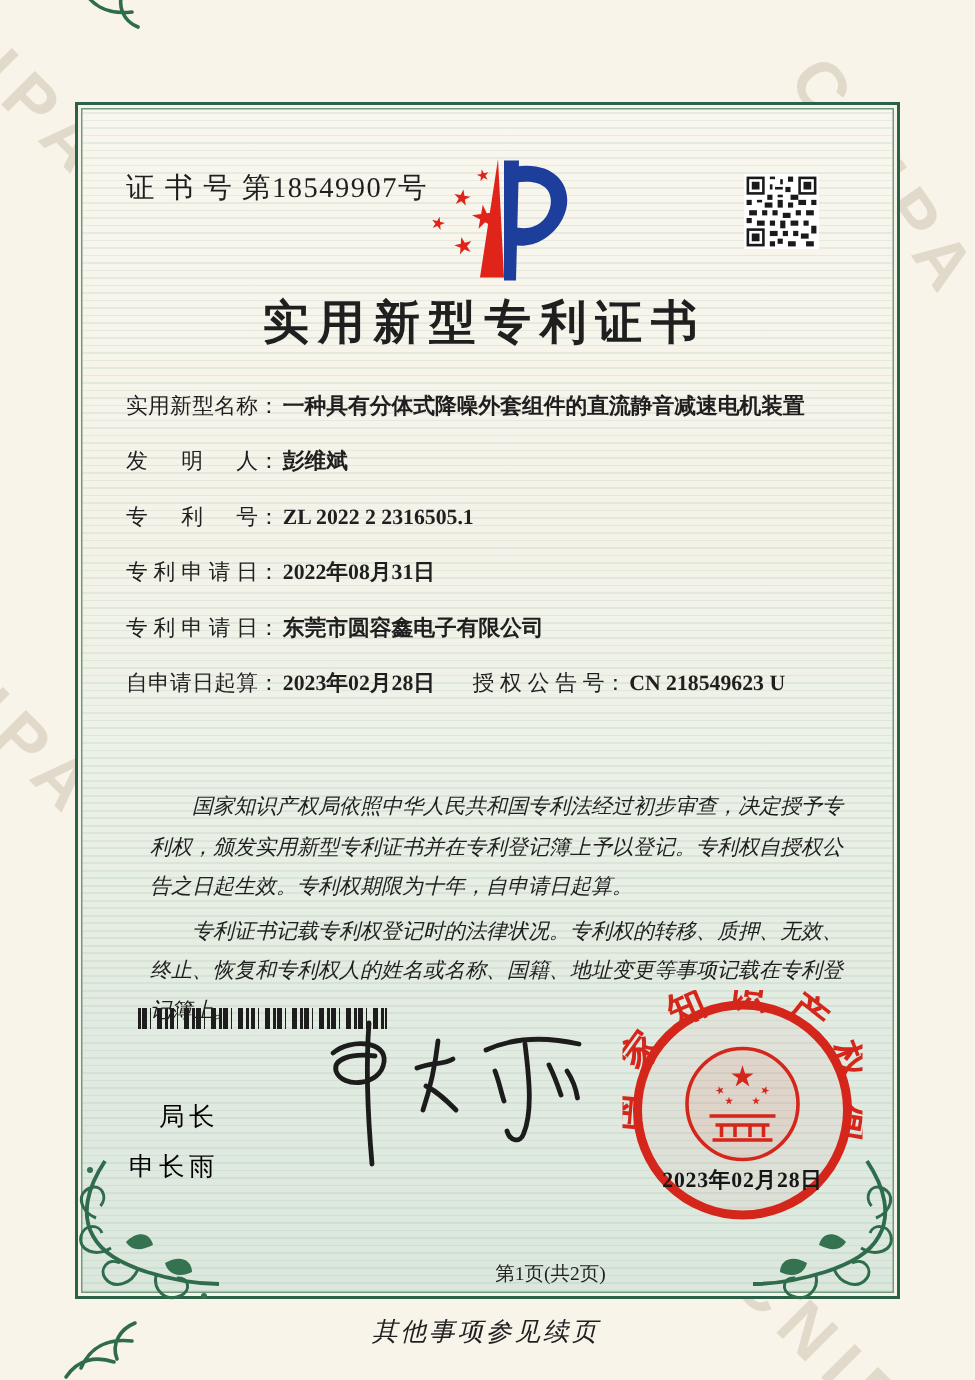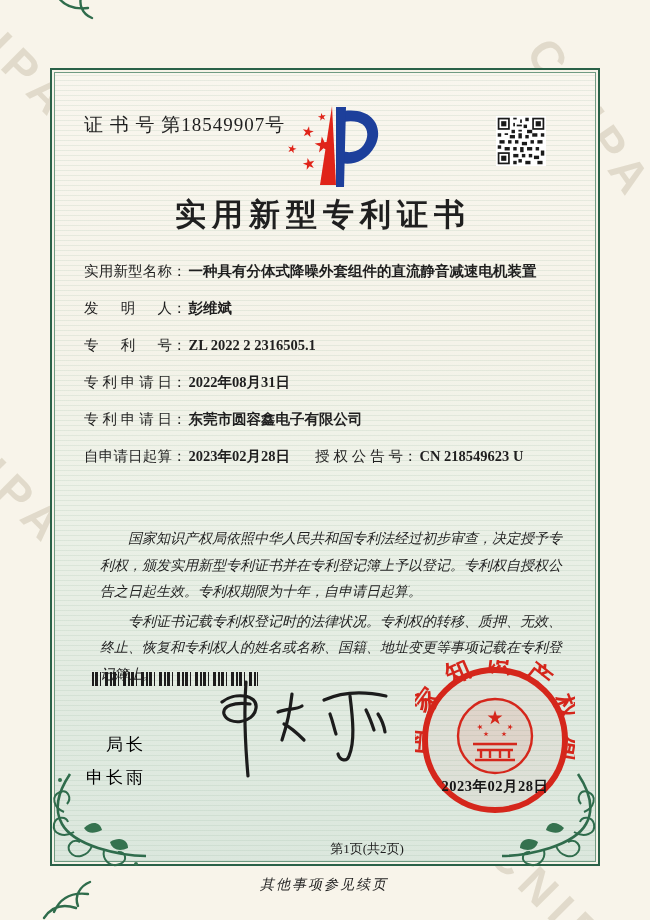--- a/index.html
+++ b/index.html
@@ -48,21 +48,21 @@
             font-size:17px;color:#000000;letter-spacing:3px;line-height:33px;text-align:right;}
   .sig{position:absolute;left:200px;top:668px;}
 
   .seal{position:absolute;left:415px;top:660px;}
   .seal-org{font-size:25px;font-weight:bold;fill:#d5261b;letter-spacing:13px;
             font-family:"Liberation Serif","DejaVu Serif",serif;}
   .seal-date{font-size:14.5px;font-weight:bold;fill:#161616;letter-spacing:0.5px;
              font-family:"Liberation Serif","DejaVu Serif",serif;}
 
   .pagenum{position:absolute;left:50px;top:840px;width:546px;text-align:center;font-size:13px;margin-left:44px;}
-  .note{position:absolute;left:0;top:876px;width:648px;text-align:center;font-size:14px;
+  .note{position:absolute;left:0;top:876px;width:648px;text-align:center;font-size:17px;
         font-style:italic;letter-spacing:2px;}
 
   .flourish{position:absolute;}
   .flip{transform:scaleX(-1);}
 </style>
 </head>
 <body>
 
 <div class="canvas">
 

